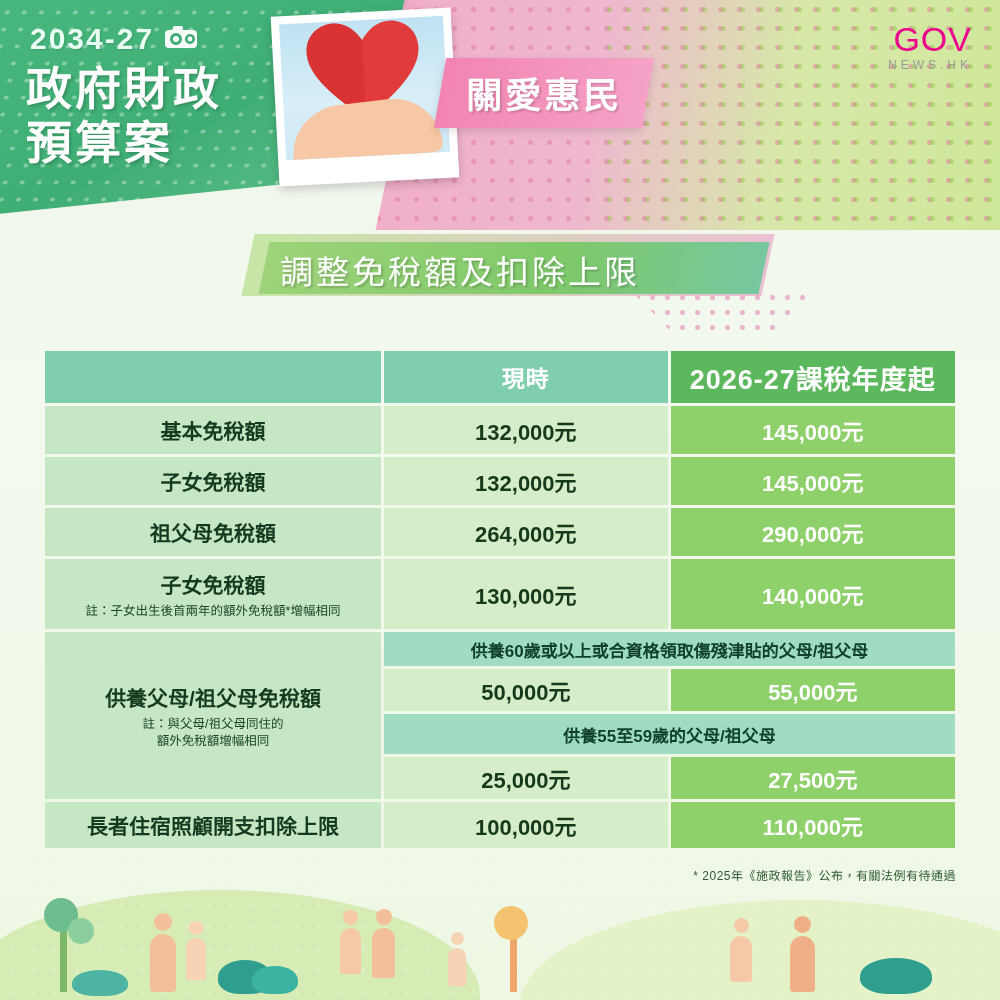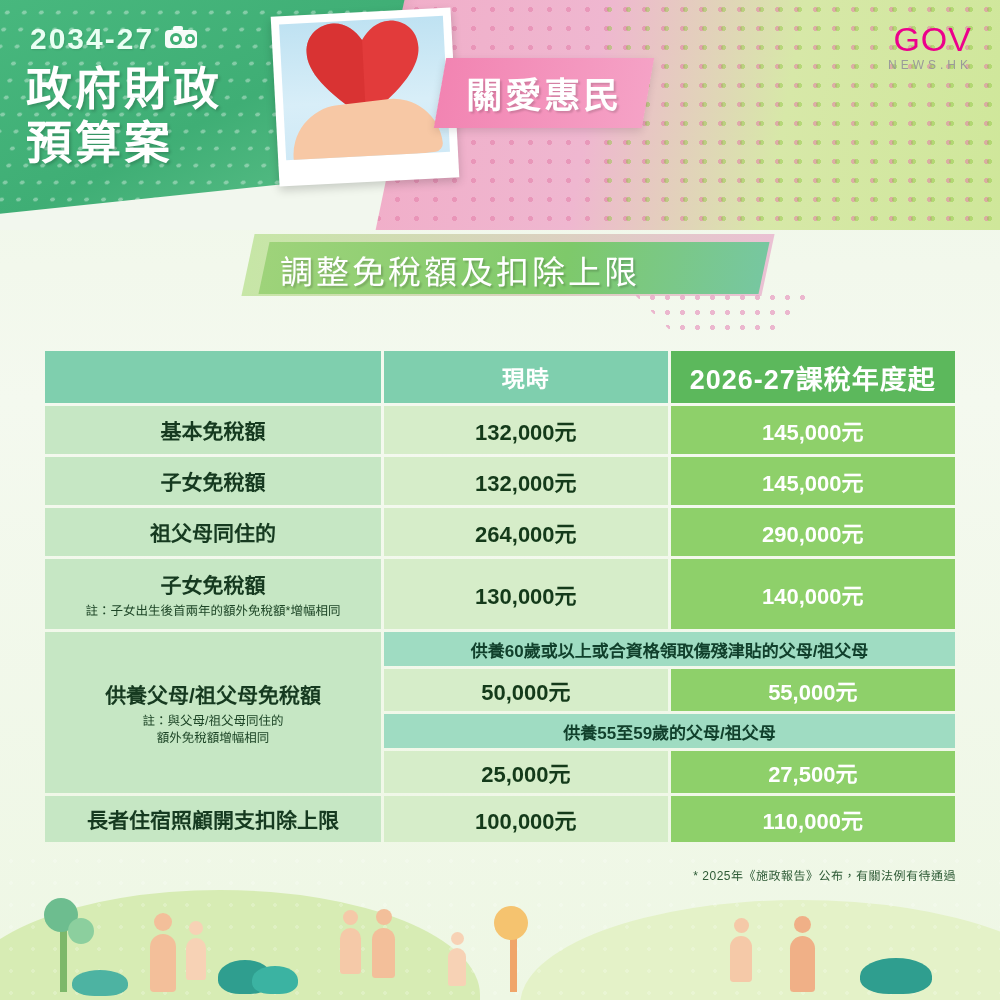--- a/index.html
+++ b/index.html
@@ -284,21 +284,21 @@
         <td style="height:48px">
             <div class="cell val-now">132,000元</div>
           </td>
         <td style="height:48px">
             <div class="cell val-new">145,000元</div>
           </td>
       </tr>
 
       <tr>
         <td style="height:48px">
-            <div class="cell row-label">祖父母同住的</div>
+            <div class="cell row-label">祖父母免稅額</div>
           </td>
         <td style="height:48px">
             <div class="cell val-now">264,000元</div>
           </td>
         <td style="height:48px">
             <div class="cell val-new">290,000元</div>
           </td>
       </tr>
 
       <tr>
@@ -330,21 +330,21 @@
       </tr>
       <tr>
         <td style="height:42px">
             <div class="cell val-now">50,000元</div>
           </td>
         <td style="height:42px">
             <div class="cell val-new">55,000元</div>
           </td>
       </tr>
       <tr>
-        <td colspan="2" style="height:34px">
+        <td colspan="2" style="height:40px">
           <div class="cell sub-head">供養55至59歲的父母/祖父母</div>
         </td>
       </tr>
       <tr>
         <td style="height:42px">
             <div class="cell val-now">25,000元</div>
           </td>
         <td style="height:42px">
             <div class="cell val-new">27,500元</div>
           </td>

